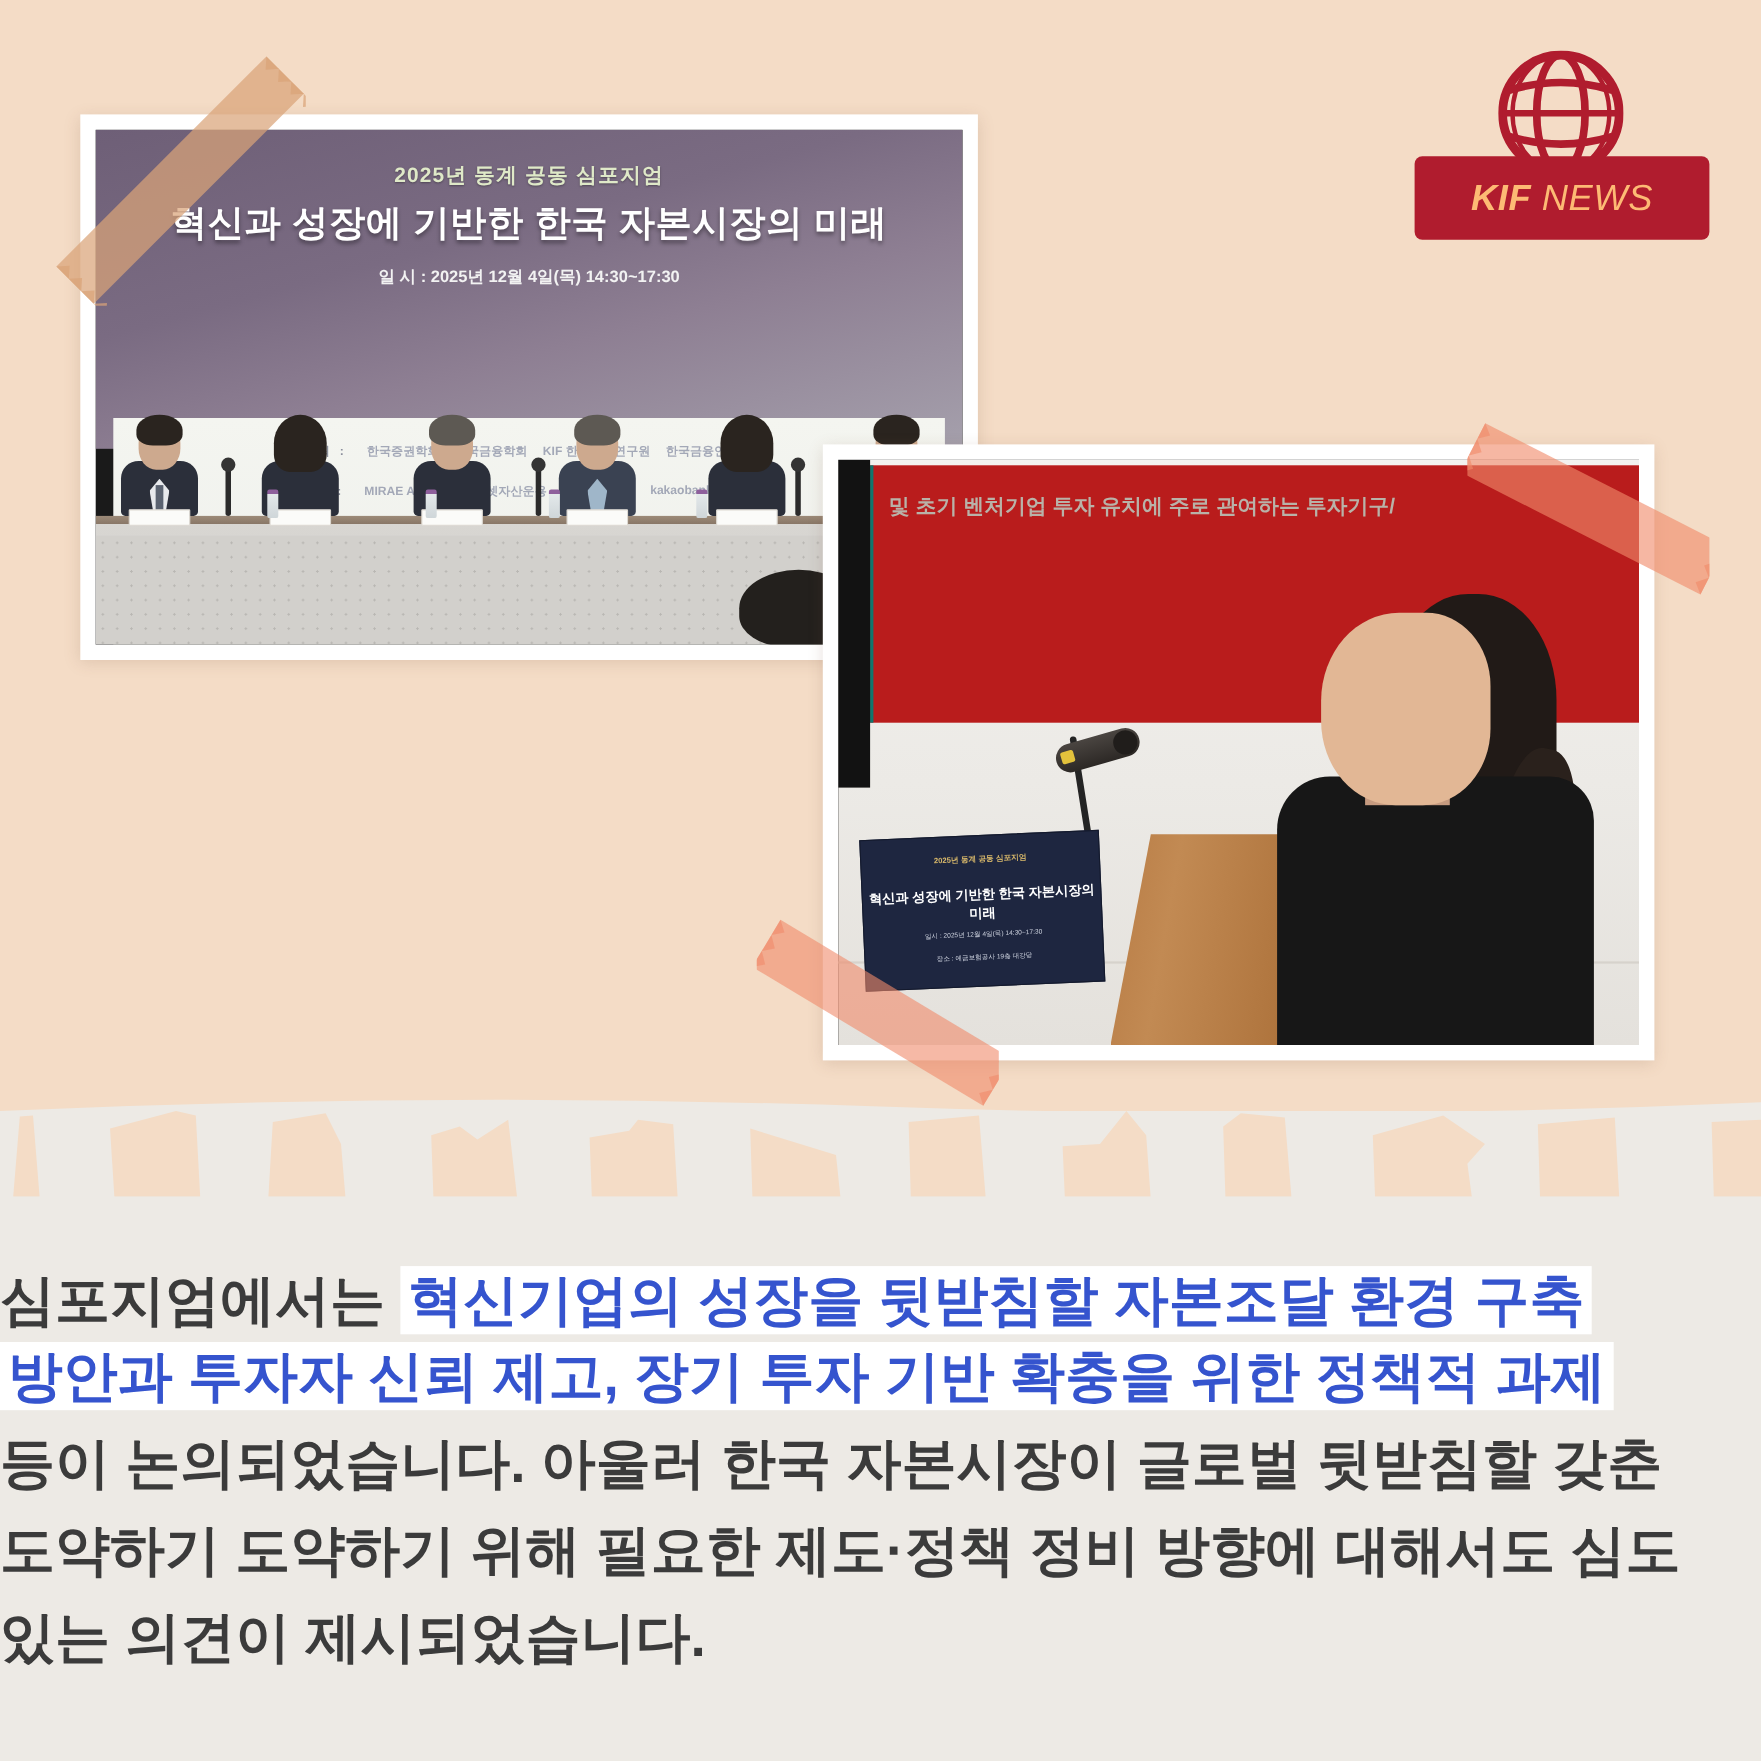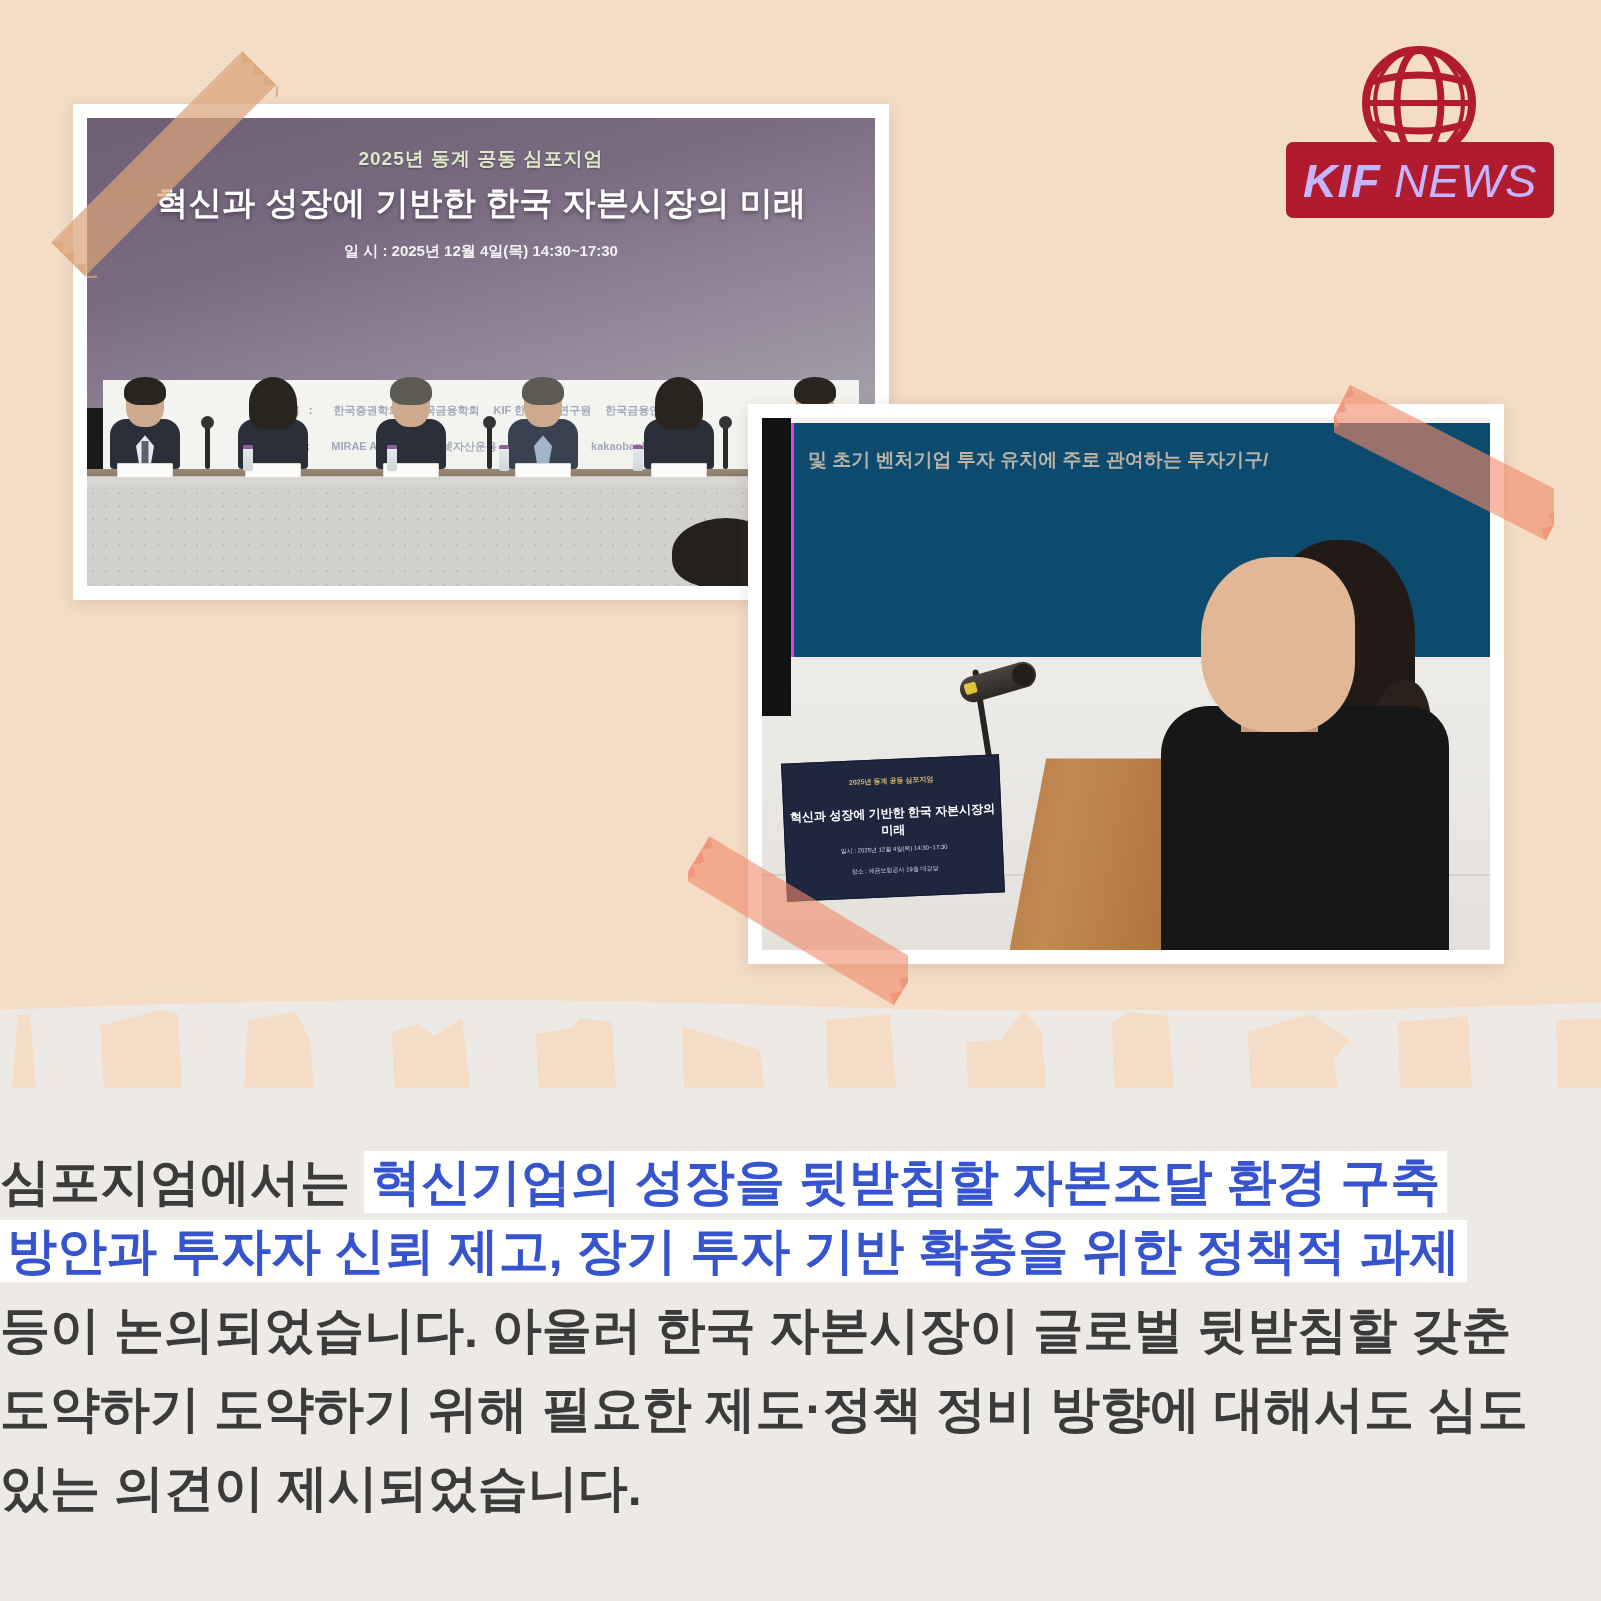--- a/index.html
+++ b/index.html
@@ -43,22 +43,22 @@
     width:114px; height:114px;
   }
   .logo .bar {
     position:absolute; left:0px; top:96px;
     width:268px; height:76px;
     background:#B01C2E;
     border-radius:7px;
     display:flex; align-items:center; justify-content:center;
   }
   .logo .bar .txt {
-    color:#c4b5fd;
-    font-size:47px;
+    color:#fdba74;
+    font-size:33px;
     letter-spacing:0.5px;
     font-family:"Liberation Sans", sans-serif;
     white-space:nowrap;
   }
   .logo .bar .txt .kif { font-weight:bold; font-style:italic; }
   .logo .bar .txt .news { font-weight:normal; font-style:italic; }
 
   
   .photo-frame {
     position:absolute;
@@ -195,22 +195,22 @@
     background:#23201d;
   }
 
   
   .p2-wall {
     position:absolute; left:0; top:0; width:100%; height:100%;
     background:linear-gradient(180deg,#f3f2ef 0%,#eceae6 55%,#e4e1dc 100%);
   }
   .p2-slide {
     position:absolute; left:4%; top:1%; width:96%; height:44%;
-    background:#0c4a6e;
-    border-left:3px solid #d946ef;
+    background:#b91c1c;
+    border-left:3px solid #0f766e;
   }
   .p2-slide-line {
     position:absolute; left:2%;
     color:#b9b2a8; font-size:19px; font-weight:bold;
     white-space:nowrap; filter:blur(0.7px);
   }
   .p2-slide-line.a { top:10%; }
   .p2-slide-line.b { top:21%; }
   .p2-darkstrip {
     position:absolute; left:0; top:0; width:4%; height:56%;

